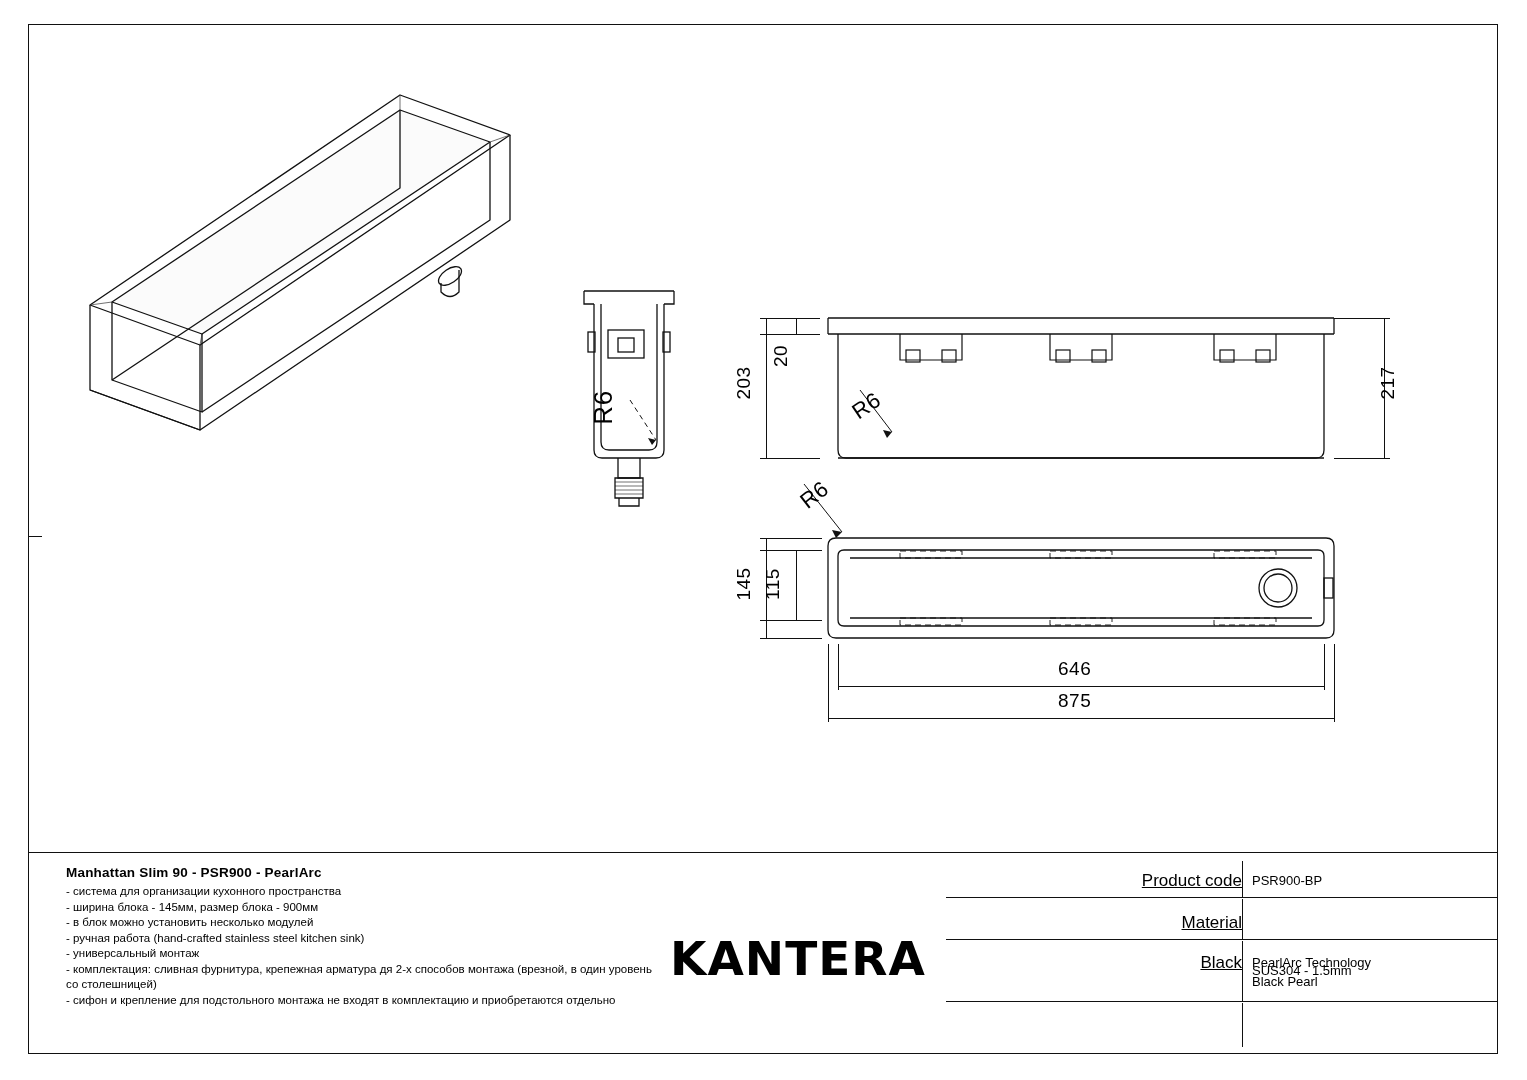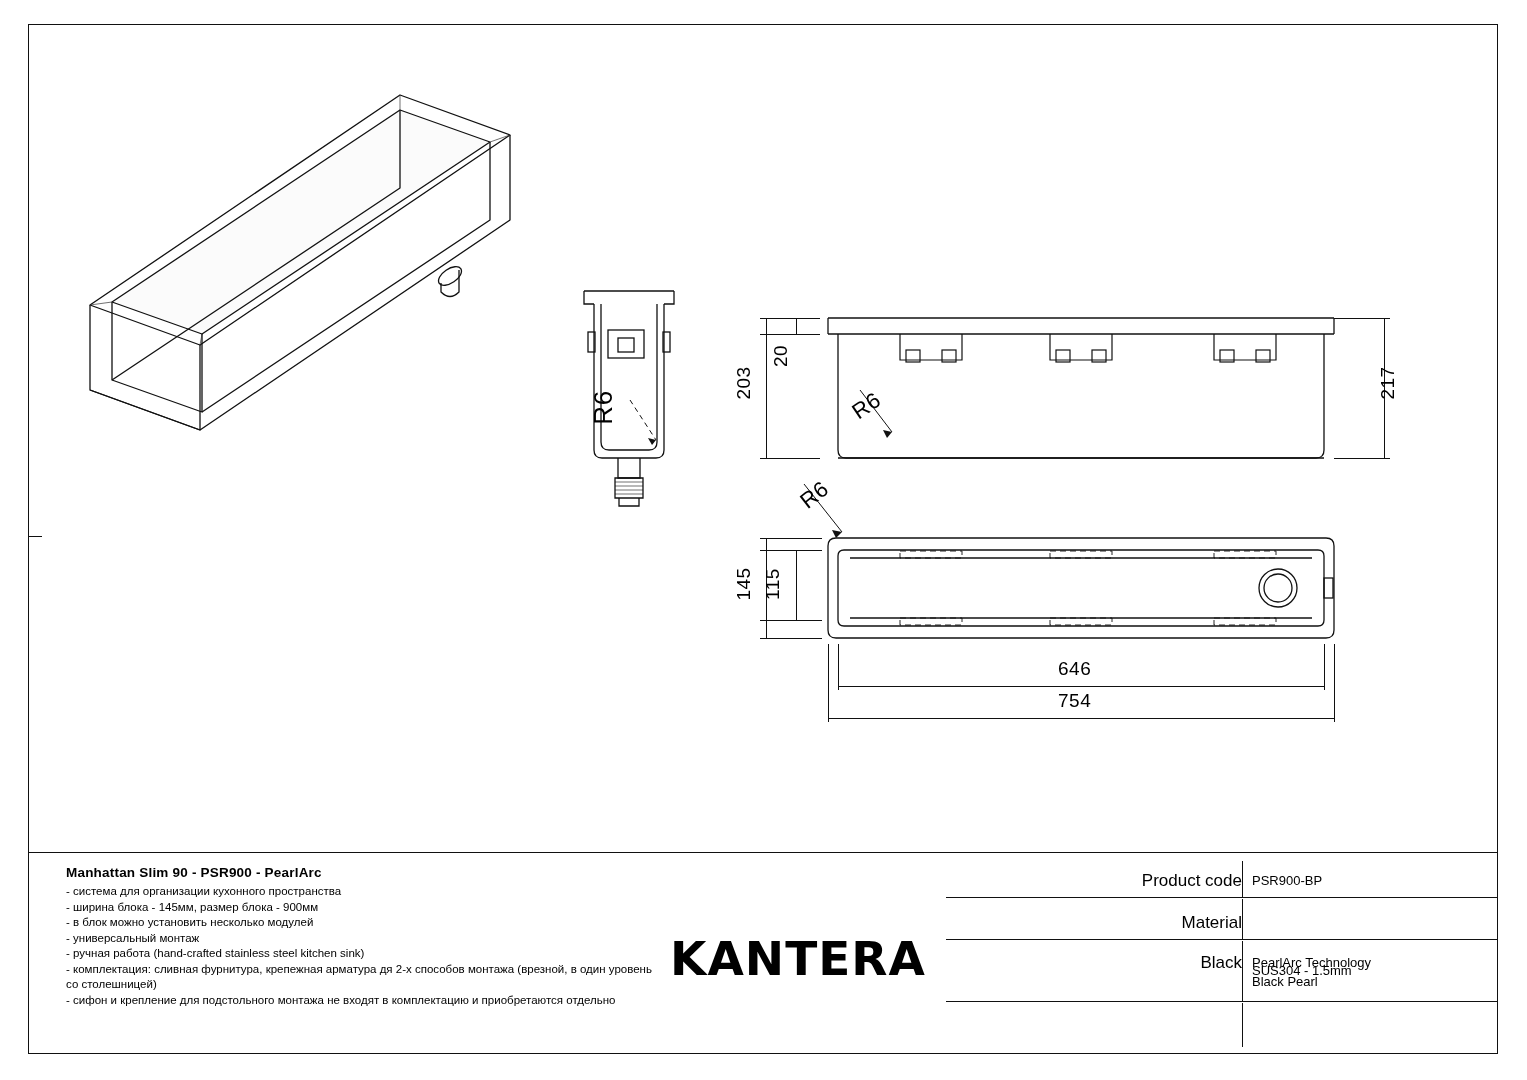--- a/index.html
+++ b/index.html
@@ -108,20 +108,21 @@
     width: 552px;
     border-bottom: 1.2px solid #111;
     box-sizing: border-box;
   }
   .spec-label {
     position: absolute;
     right: 256px;
     font-size: 17px;
     text-align: center;
     white-space: nowrap;
+    text-decoration: underline;
   }
   .spec-divider {
     position: absolute;
     left: 296px;
     width: 0;
     border-left: 1.2px solid #111;
   }
   .spec-value {
     position: absolute;
     left: 306px;
@@ -296,32 +297,32 @@
   <div class="dim-text rot" style="left:757px; top:573px;">115</div>
 
   <div class="ln v" style="left:838px; top:644px; height:46px;"></div>
   <div class="ln v" style="left:1324px; top:644px; height:46px;"></div>
   <div class="ln h" style="left:838px; top:686px; width:486px;"></div>
   <div class="dim-text" style="left:1058px; top:658px;">646</div>
 
   <div class="ln v" style="left:828px; top:644px; height:78px;"></div>
   <div class="ln v" style="left:1334px; top:644px; height:78px;"></div>
   <div class="ln h" style="left:828px; top:718px; width:506px;"></div>
-  <div class="dim-text" style="left:1058px; top:690px;">754</div>
+  <div class="dim-text" style="left:1058px; top:690px;">875</div>
 
   <div class="titleblock">
 
     <div class="tb-left">
       <div class="tb-title">Manhattan Slim 90 - PSR900 - PearlArc</div>
       <div class="tb-list">
         <div>- система для организации кухонного пространства</div>
         <div>- ширина блока - 145мм, размер блока - 900мм</div>
         <div>- в блок можно установить несколько модулей</div>
+        <div>- ручная работа (hand-crafted stainless steel kitchen sink)</div>
         <div>- универсальный монтаж</div>
-        <div>- ручная работа (hand-crafted stainless steel kitchen sink)</div>
         <div>- комплектация: сливная фурнитура, крепежная арматура дя 2-х способов монтажа (врезной, в один уровень со столешницей)</div>
         <div>- сифон и крепление для подстольного монтажа не входят в комплектацию и приобретаются отдельно</div>
       </div>
     </div>
 
     <div class="brand">KANTERA</div>
 
     <div class="spec">
 
       <div class="spec-row" style="top:44px;"></div>

